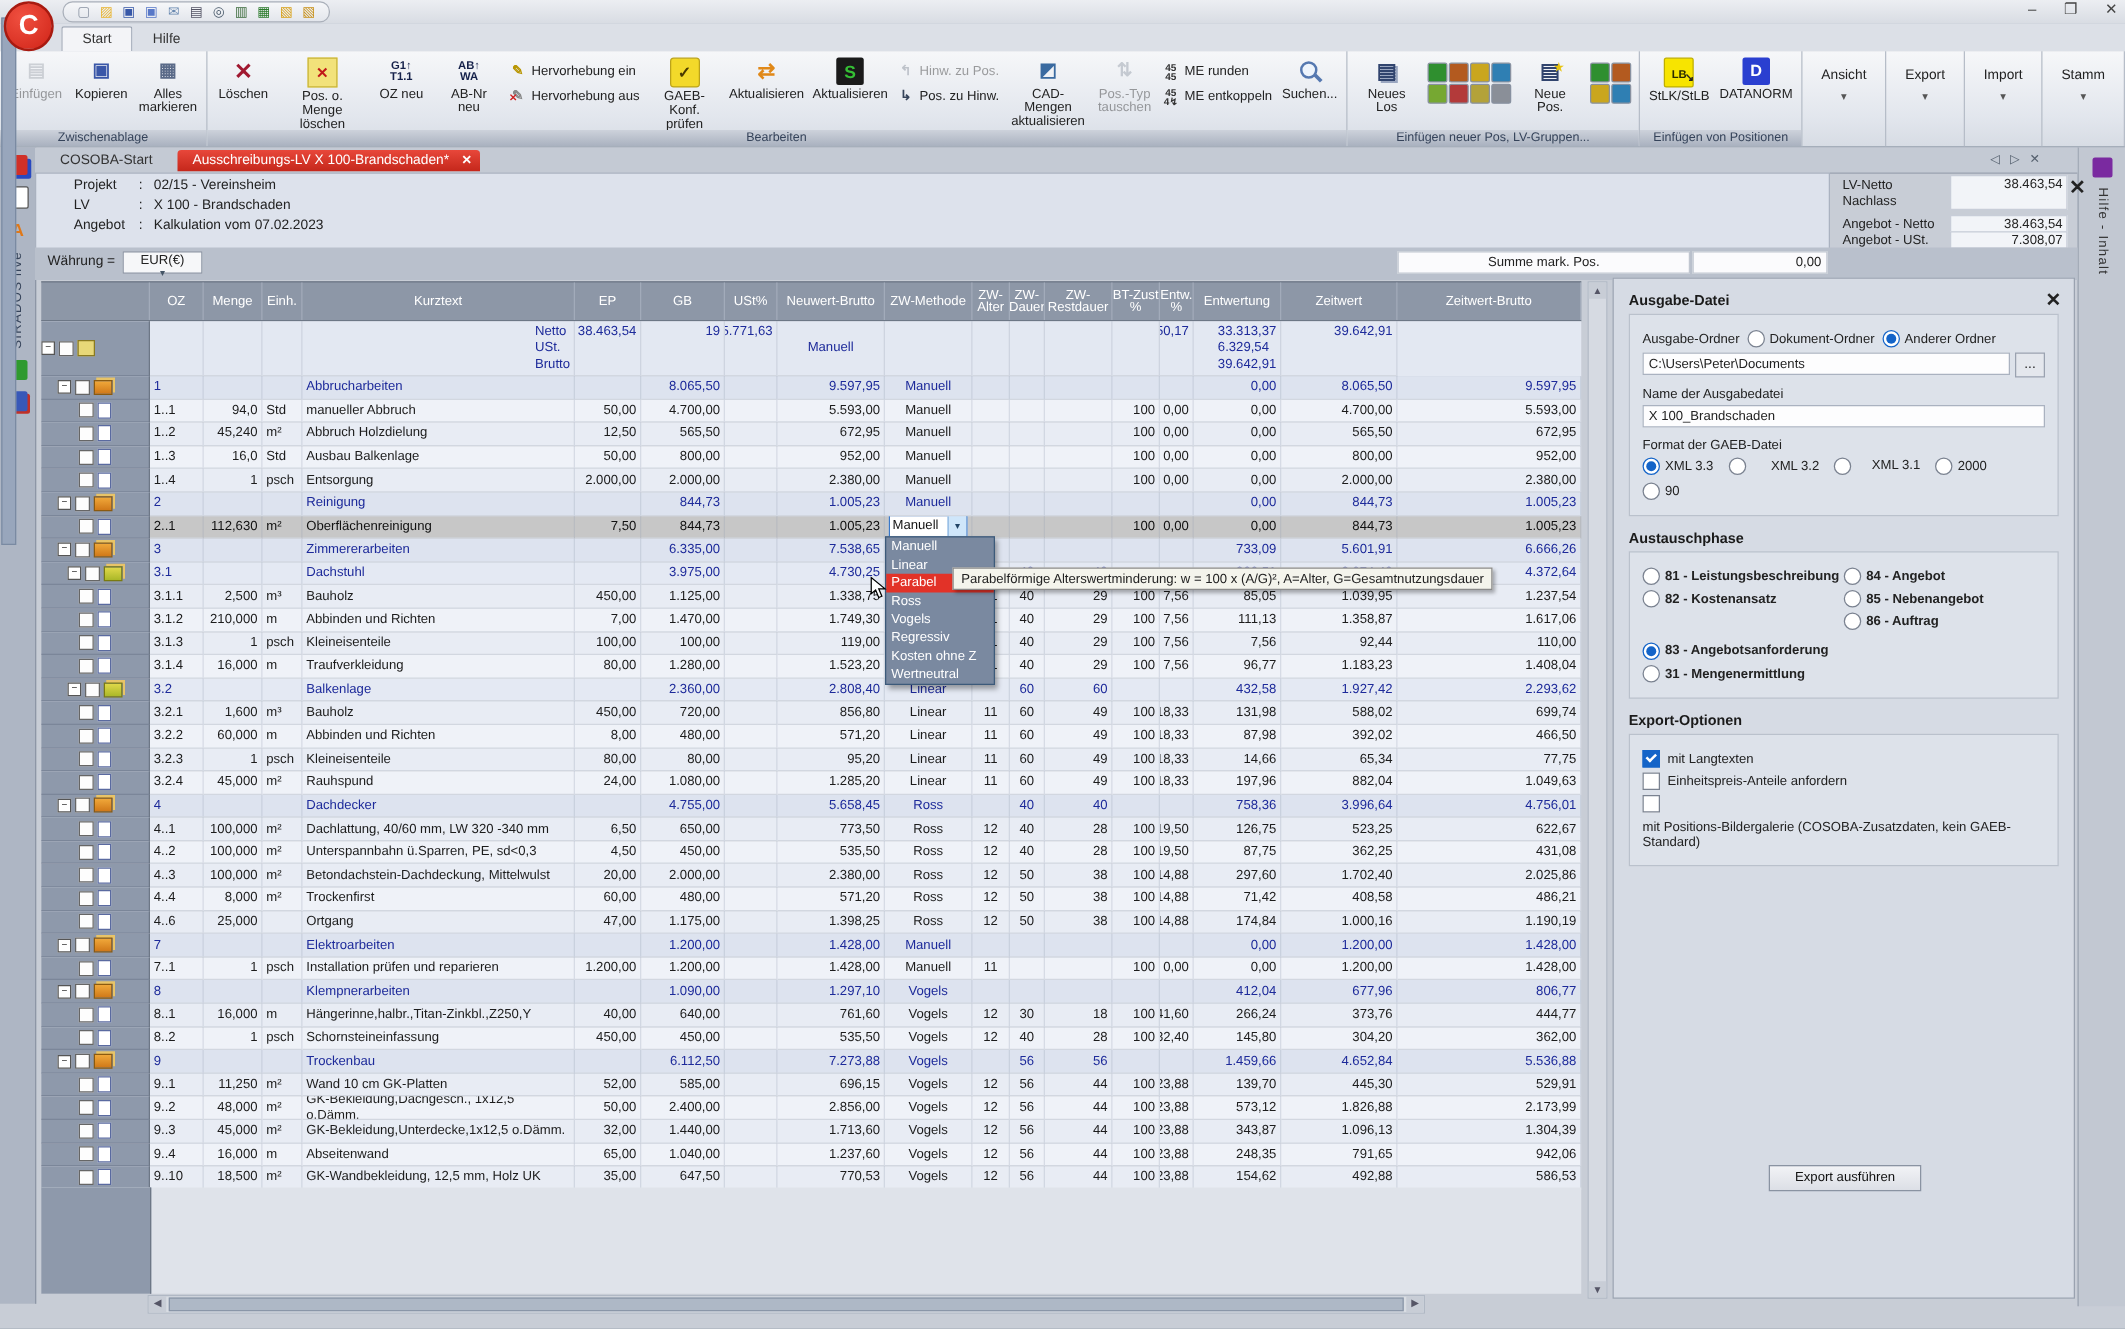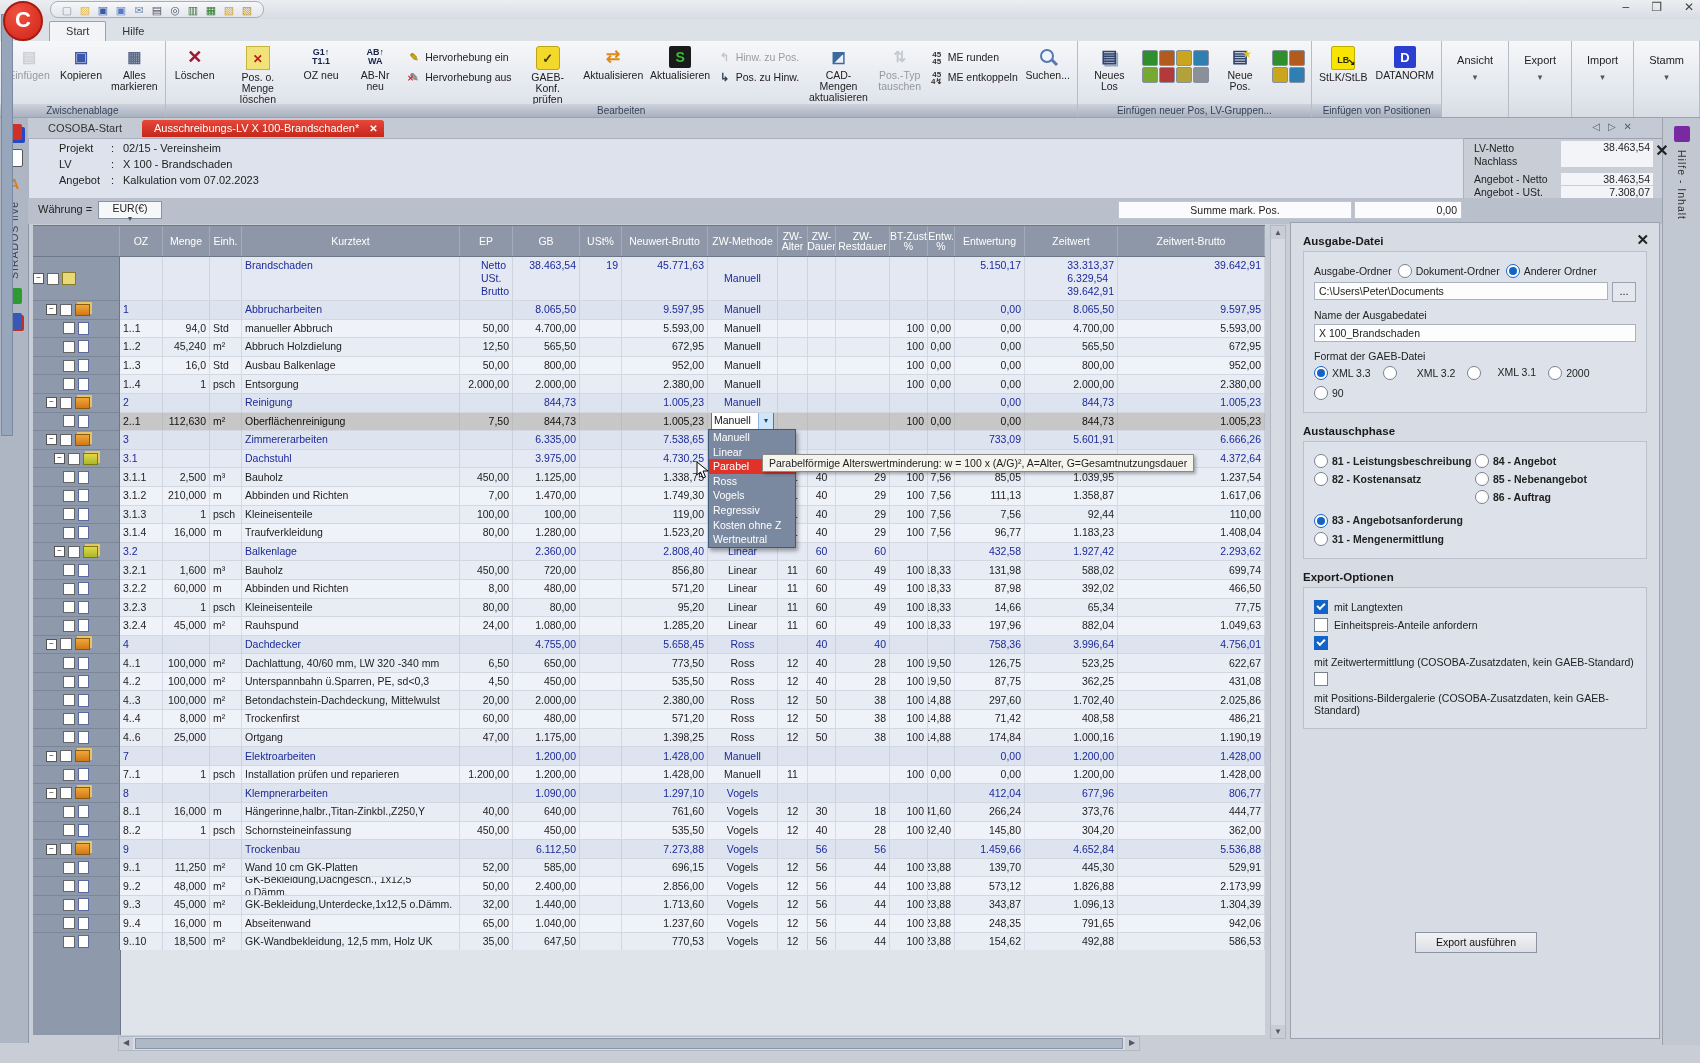--- a/index.html
+++ b/index.html
@@ -489,21 +489,20 @@
       </div>
       <div class="trow r-root">
         <div class="gut">
           <span class="tm">−</span>
           <span class="cb"></span>
           <span class="clip"></span>
         </div>
         <div class="cell col-1"></div>
         <div class="cell col-2 num"></div>
         <div class="cell col-3"></div>
-        <div class="cell col-4">Brandschaden</div>
         <div class="cell col-5 num">Netto
 USt.
 Brutto</div>
         <div class="cell col-6 num">38.463,54</div>
         <div class="cell col-7 num">19</div>
         <div class="cell col-8 num">45.771,63</div>
         <div class="cell col-9 ctr">Manuell</div>
         <div class="cell col-10 ctr"></div>
         <div class="cell col-11 ctr"></div>
         <div class="cell col-12 num"></div>
@@ -1474,24 +1473,20 @@
     <div class="gbox" id="gopts">
         <div class="grow">
           <span class="ck on"></span>
           <span class="glabel">mit Langtexten</span>
         </div>
         <div class="grow">
           <span class="ck"></span>
           <span class="glabel">Einheitspreis-Anteile anfordern</span>
         </div>
         <div class="grow">
-          <span class="ck on"></span>
-          <span class="glabel">mit Zeitwertermittlung (COSOBA-Zusatzdaten, kein GAEB-Standard)</span>
-        </div>
-        <div class="grow">
           <span class="ck"></span>
           <span class="glabel">mit Positions-Bildergalerie (COSOBA-Zusatzdaten, kein GAEB-Standard)</span>
         </div>
       </div>
     <div id="gaebrun">Export ausführen</div>
   </div>
 
   <div id="ddlist">
       <div class="dd-item">Manuell</div>
       <div class="dd-item">Linear</div>

